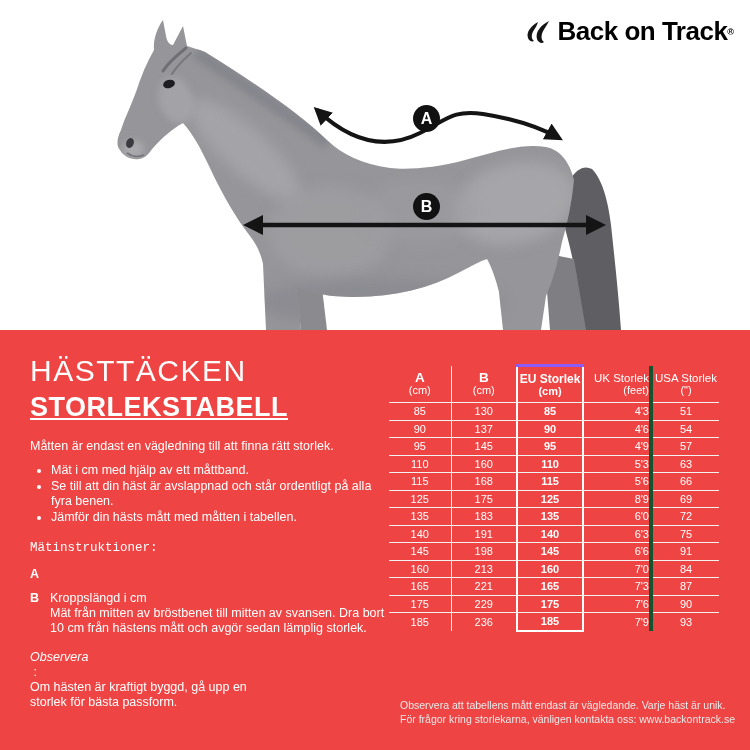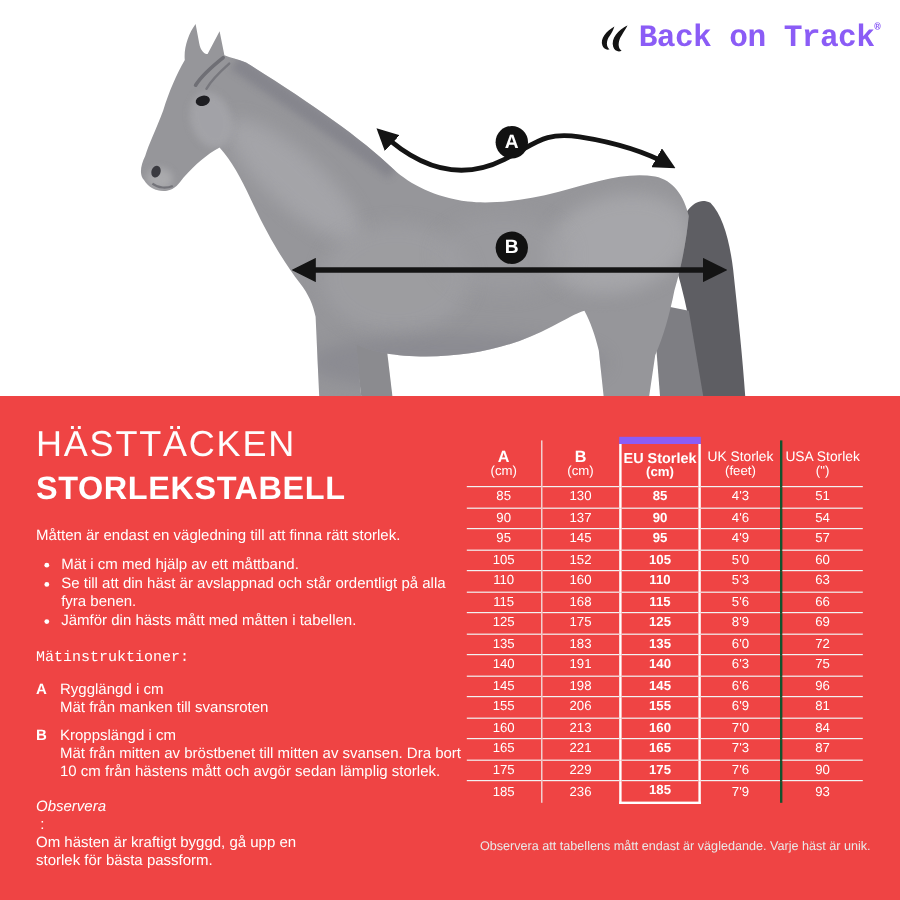--- a/index.html
+++ b/index.html
@@ -3,37 +3,37 @@
 <meta charset="utf-8">
 <style>
   html,body{margin:0;padding:0;background:#fff;}
   .page{position:relative;width:750px;height:750px;overflow:hidden;background:#fff;
         font-family:"Liberation Sans", sans-serif;}
 
   
   .diagram-area{position:absolute;left:0;top:0;width:750px;height:330px;background:#fff;}
   .horse-svg{position:absolute;left:0;top:0;}
 
-  .brand{position:absolute;top:17px;right:16px;display:flex;align-items:flex-start;color:#8b5cf6;font-family:Liberation Mono, monospace;}
+  .brand{position:absolute;top:17px;right:16px;display:flex;align-items:center;color:#000000;}
   .brand .swoosh{margin-top:4px;margin-right:3px;}
   .brand .brand-text{font-size:26px;font-weight:800;letter-spacing:-0.5px;line-height:28px;}
   .brand .reg{font-size:9px;font-weight:700;margin-top:1px;}
 
   .meas-label{position:absolute;width:27px;height:27px;border-radius:50%;background:#111;
               color:#fff;font-weight:bold;font-size:16px;display:flex;align-items:center;
               justify-content:center;}
   .label-a{left:413px;top:105px;}
   .label-b{left:413px;top:193px;}
 
   
   .info-panel{position:absolute;left:0;top:330px;width:750px;height:420px;background:#ef4444;color:#fff;}
 
   .left-col{position:absolute;left:30px;top:24px;width:362px;font-size:12.5px;line-height:15px;}
   .t-light{font-size:30px;font-weight:400;letter-spacing:1.5px;line-height:34px;color:#fdfdfd;}
-  .t-bold{font-size:27px;font-weight:800;letter-spacing:0.5px;line-height:31px;margin-top:4px;}
+  .t-bold{font-size:27px;font-weight:800;letter-spacing:0.5px;line-height:31px;margin-top:4px;text-decoration:underline;}
   .intro{margin-top:16px;}
   ul.tips{margin:9px 0 0 0;padding-left:21px;}
   ul.tips li{margin-bottom:1px;}
   .instr-title-line{margin-top:16px;margin-bottom:11px;font-family:Liberation Mono, monospace;}
   .instr{display:flex;margin-bottom:9px;}
   .ikey{font-weight:800;width:13px;flex:none;margin-right:7px;}
   .ibody{display:block;}
   .ititle,.idesc{display:block;}
   .note{display:flex;margin-top:14px;flex-direction:column;}
   .note-label{font-style:italic;flex:none;}
@@ -44,23 +44,23 @@
   .size-table{position:absolute;left:389px;top:34px;border-collapse:collapse;table-layout:fixed;
               width:330px;color:#fff;text-align:center;}
   .size-table th,.size-table td{padding:0;font-weight:normal;}
   .size-table thead th{height:35px;vertical-align:middle;}
   .size-table tbody td{height:16.5px;font-size:11px;border-top:1px solid #f2f2f2;}
   .hl{font-size:11.5px;line-height:14px;}
   th.c0 .hl, th.c1 .hl{font-size:13.5px;font-weight:800;}
   th.c2 .hl{font-size:12px;font-weight:800;}
   .hs{font-size:11px;line-height:11px;}
   .size-table .c0{border-right:1px solid #f2f2f2;}
-  .size-table .c3{border-right:2px solid #14532d;}
+  .size-table .c3{border-right:4px solid #14532d;text-align:right;}
   .size-table .c2{border-left:2px solid #fff;border-right:2px solid #fff;font-weight:800;}
-  .size-table thead th.c2{border-top:6px solid #8b5cf6;}
+  .size-table thead th.c2{border-top:3px solid #8b5cf6;}
   .size-table td.c2.lastrow{border-bottom:2px solid #fff;}
 
   .footnote{position:absolute;left:400px;top:369px;width:345px;font-size:10.5px;line-height:13.5px;color:#e9e9e9;}
 </style>
 </head>
 <body>
 
 <div class="page">
 
   <div class="diagram-area">
@@ -165,24 +165,20 @@
           <li>Mät i cm med hjälp av ett måttband.</li>
           <li>Se till att din häst är avslappnad och står ordentligt på alla fyra benen.</li>
           <li>Jämför din hästs mått med måtten i tabellen.</li>
         </ul>
 
       <div class="instr-title-line">Mätinstruktioner:</div>
 
       <div>
           <div class="instr">
             <span class="ikey">A</span>
-            <span class="ibody">
-              <span class="ititle">Rygglängd i cm</span>
-              <span class="idesc">Mät från manken till svansroten</span>
-            </span>
           </div>
           <div class="instr">
             <span class="ikey">B</span>
             <span class="ibody">
               <span class="ititle">Kroppslängd i cm</span>
               <span class="idesc">Mät från mitten av bröstbenet till mitten av svansen. Dra bort 10 cm från hästens mått och avgör sedan lämplig storlek.</span>
             </span>
           </div>
         </div>
 
@@ -241,27 +237,20 @@
             <td class="c4">54</td>
           </tr>
           <tr>
             <td class="c0">95</td>
             <td class="c1">145</td>
             <td class="c2">95</td>
             <td class="c3">4'9</td>
             <td class="c4">57</td>
           </tr>
           <tr>
-            <td class="c0">105</td>
-            <td class="c1">152</td>
-            <td class="c2">105</td>
-            <td class="c3">5'0</td>
-            <td class="c4">60</td>
-          </tr>
-          <tr>
             <td class="c0">110</td>
             <td class="c1">160</td>
             <td class="c2">110</td>
             <td class="c3">5'3</td>
             <td class="c4">63</td>
           </tr>
           <tr>
             <td class="c0">115</td>
             <td class="c1">168</td>
             <td class="c2">115</td>
@@ -287,28 +276,21 @@
             <td class="c1">191</td>
             <td class="c2">140</td>
             <td class="c3">6'3</td>
             <td class="c4">75</td>
           </tr>
           <tr>
             <td class="c0">145</td>
             <td class="c1">198</td>
             <td class="c2">145</td>
             <td class="c3">6'6</td>
-            <td class="c4">96</td>
-          </tr>
-          <tr>
-            <td class="c0">155</td>
-            <td class="c1">206</td>
-            <td class="c2">155</td>
-            <td class="c3">6'9</td>
-            <td class="c4">81</td>
+            <td class="c4">91</td>
           </tr>
           <tr>
             <td class="c0">160</td>
             <td class="c1">213</td>
             <td class="c2">160</td>
             <td class="c3">7'0</td>
             <td class="c4">84</td>
           </tr>
           <tr>
             <td class="c0">165</td>
@@ -329,16 +311,17 @@
             <td class="c1 lastrow">236</td>
             <td class="c2 lastrow">185</td>
             <td class="c3 lastrow">7'9</td>
             <td class="c4 lastrow">93</td>
           </tr>
         </tbody>
     </table>
 
     <div class="footnote">
       <div>Observera att tabellens mått endast är vägledande. Varje häst är unik.</div>
+      <div>För frågor kring storlekarna, vänligen kontakta oss: www.backontrack.se</div>
     </div>
 
   </div>
 </div>
 
 </body></html>

